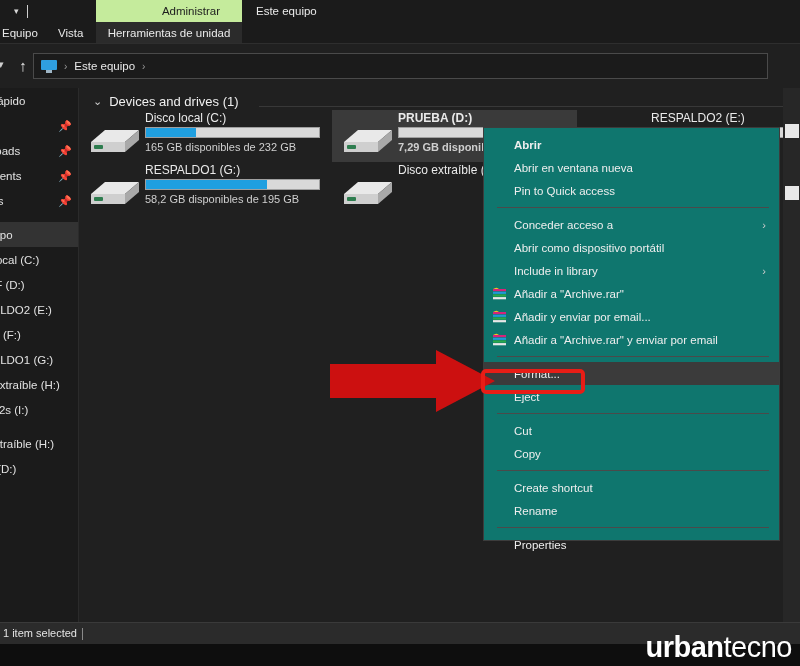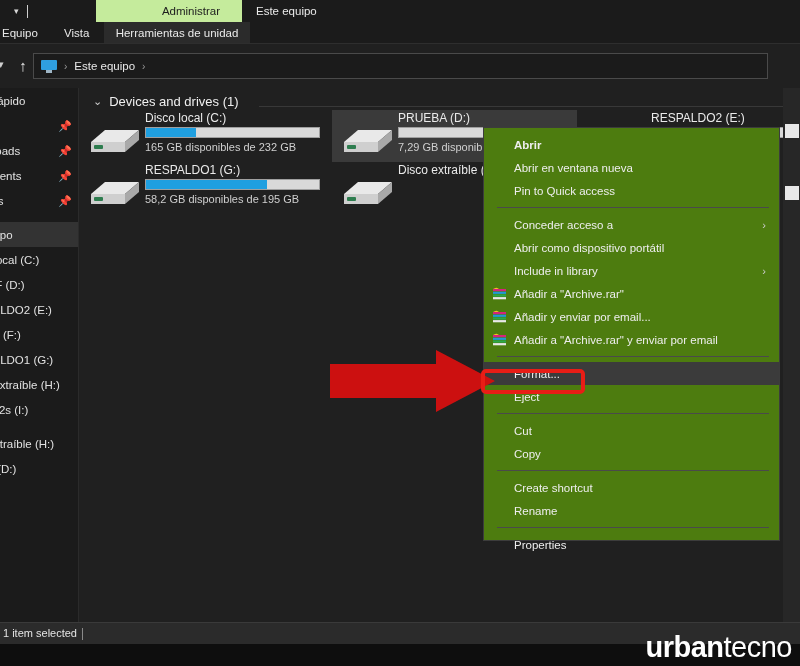--- a/index.html
+++ b/index.html
@@ -37,23 +37,23 @@
   .ribbon-row2 {
     position: absolute; left: 0; top: 22px; width: 800px; height: 22px;
     background: #1b1b1b;
   }
   .tab2 {
     position: absolute; top: 0; height: 22px;
     display: flex; align-items: center;
     color: #e8e8e8; font-size: 11.5px;
   }
   .tab2.equipo { left: 0; padding-left: 2px; }
-  .tab2.vista  { left: 64px; }
+  .tab2.vista  { left: 58px; }
   .tab2.herr {
-    left: 104px; width: 146px; justify-content: center;
+    left: 96px; width: 146px; justify-content: center;
     background: #2b2b2b; color: #eaeaea;
   }
   .ribbon-rule {
     position: absolute; left: 0; top: 43px; width: 800px; height: 1px;
     background: #2e2e2e;
   }
 
   
   .addrbar {
     position: absolute; left: 0; top: 44px; width: 800px; height: 44px;
@@ -109,40 +109,40 @@
     position: absolute; left: 14px; top: 6px; display: flex; align-items: center; gap: 7px;
   }
   .group-chev { color: #cfcfcf; font-size: 11px; }
   .group-title { color: #f0f0f0; font-size: 13px; }
   .group-rule {
     position: absolute; left: 180px; top: 18px; width: 555px; height: 1px;
     background: #383838;
   }
 
   .tile { position: absolute; width: 245px; height: 52px; }
-  .tile.sel { background: #3a3a3a; }
+  .tile.sel { background: #3a3a3a; font-weight: bold; }
   .drv-icon { position: absolute; left: 10px; top: 14px; width: 52px; height: 32px; }
   .tile-name {
     position: absolute; left: 66px; top: 1px;
     color: #eaeaea; font-size: 12px; white-space: nowrap;
   }
   .bar {
     position: absolute; left: 66px; top: 17px; width: 175px; height: 11px;
     background: #d9d9d9; border: 1px solid #9f9f9f;
   }
   .bar > span { display: block; height: 100%; background: #1f9fe0; }
   .tile-sub {
     position: absolute; left: 66px; top: 31px;
     color: #cfcfcf; font-size: 11px; white-space: nowrap;
   }
 
   
   .ctxmenu {
     position: absolute; left: 483px; top: 127px; width: 297px; height: 414px;
-    background: #4d7c0f; border: 1px solid #3c3c3c;
+    background: #0f766e; border: 1px solid #3c3c3c;
   }
   .mi {
     position: relative; height: 23px; display: flex; align-items: center;
     padding-left: 30px; color: #eeeeee; font-size: 11.5px; white-space: nowrap;
   }
   .mi.bold { font-weight: bold; }
   .mi.hover { background: #3b3b3b; }
   .mi .arrow { position: absolute; right: 13px; color: #cccccc; font-size: 11px; }
   .mi .rar {
     position: absolute; left: 8px; top: 50%; transform: translateY(-50%);

